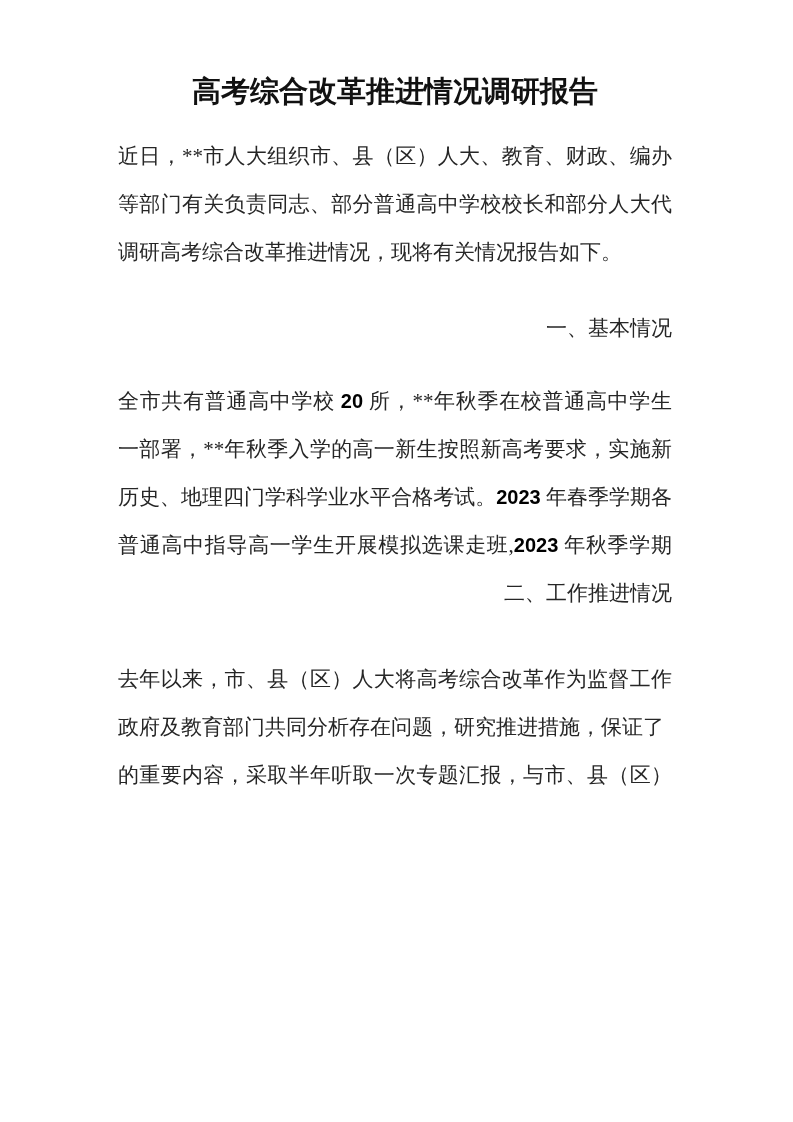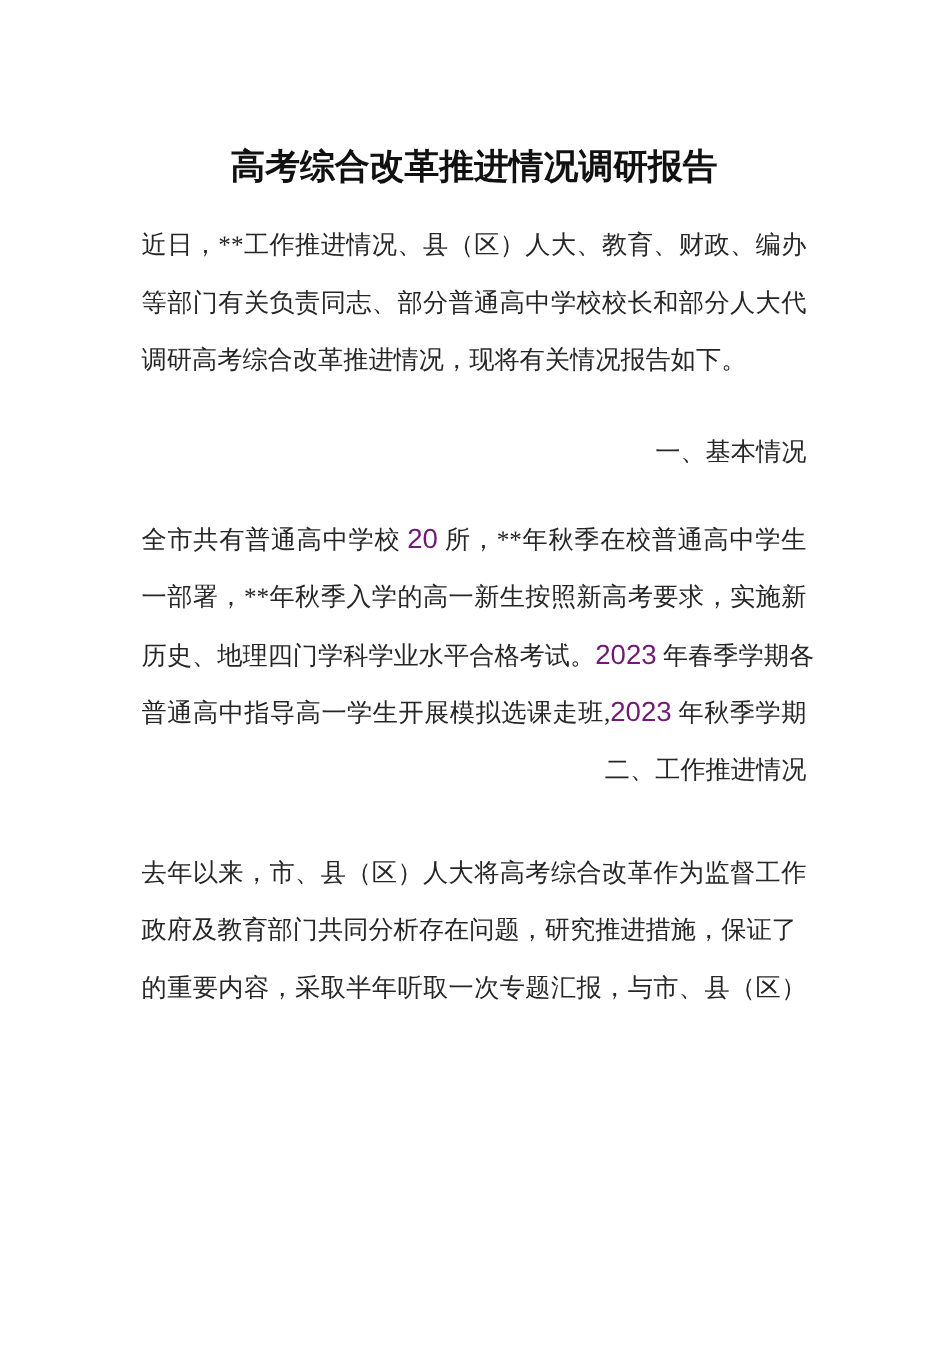--- a/index.html
+++ b/index.html
@@ -6,21 +6,21 @@
       margin: 0;
       padding: 0;
       background: #ffffff;
     }
     .page {
       position: relative;
       width: 793px;
       height: 1122px;
       background: #ffffff;
       box-sizing: border-box;
-      padding: 116px 121px 0 118px;
+      padding: 68px 121px 0 118px;
       font-family: "Liberation Serif", serif;
       color: #262626;
       overflow: hidden;
     }
     .doc-title {
       font-size: 29px;
       line-height: 46px;
       font-weight: bold;
       text-align: center;
       color: #111111;
@@ -43,33 +43,33 @@
     }
     .line.last {
       text-align: right;
       text-align-last: left;
     }
     .heading {
       text-align: right;
     }
     .num {
       font-family: "Liberation Sans", sans-serif;
-      font-size: 23px;
-      font-weight: normal;
-      color: #701a75;
+      font-size: 20px;
+      font-weight: bold;
+      color: #000000;
     }
   </style>
 </head>
 <body>
 
 <div class="page">
   <div class="doc-title">高考综合改革推进情况调研报告</div>
   <div class="doc-body">
       <div class="paragraph">
-        <div class="line">近日，**工作推进情况、县（区）人大、教育、财政、编办</div>
+        <div class="line">近日，**市人大组织市、县（区）人大、教育、财政、编办</div>
         <div class="line">等部门有关负责同志、部分普通高中学校校长和部分人大代</div>
         <div class="line last">调研高考综合改革推进情况，现将有关情况报告如下。</div>
       </div>
       <div class="heading">一、基本情况</div>
       <div class="paragraph">
         <div class="line">全市共有普通高中学校 <span class="num">20</span> 所，**年秋季在校普通高中学生</div>
         <div class="line">一部署，**年秋季入学的高一新生按照新高考要求，实施新</div>
         <div class="line">历史、地理四门学科学业水平合格考试。<span class="num">2023</span> 年春季学期各</div>
         <div class="line">普通高中指导高一学生开展模拟选课走班,<span class="num">2023</span> 年秋季学期</div>
       </div>

